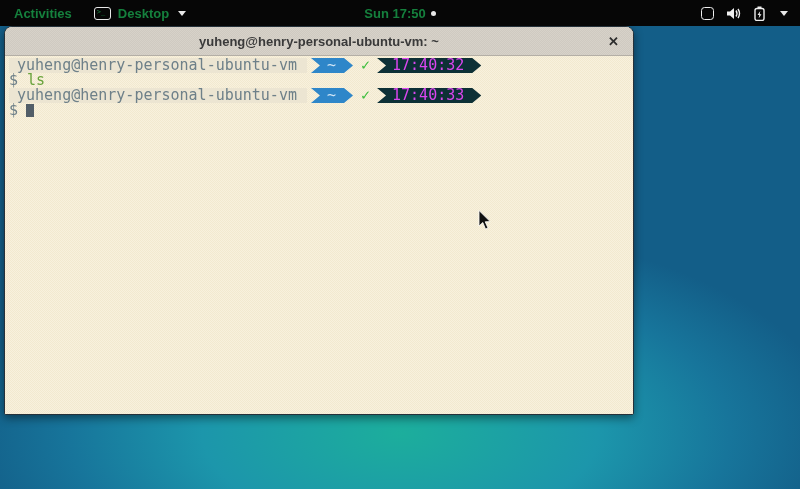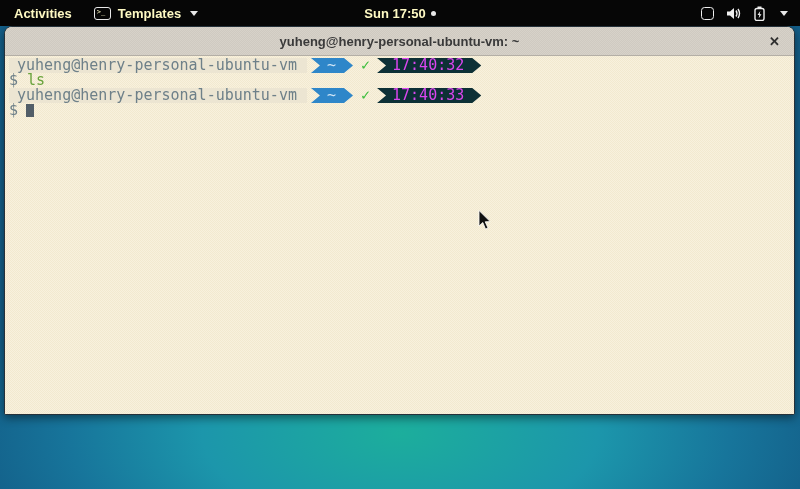--- a/index.html
+++ b/index.html
@@ -6,39 +6,39 @@
   body{width:800px;height:489px;overflow:hidden;position:relative;
        font-family:"Liberation Sans",sans-serif;background:#000;}
 
   
   .desktop{position:absolute;left:0;top:26px;width:800px;height:463px;
     background:radial-gradient(ellipse 440px 210px at 50% 88%,
       #1CAE9C 0%, #1C96AB 45%, #17759B 75%, #135E88 100%);}
 
   
   .topbar{position:absolute;left:0;top:0;width:800px;height:26px;background:#060606;
-    display:flex;align-items:center;color:#fef9c3;font-size:13px;font-weight:700;z-index:30;}
+    display:flex;align-items:center;color:#15803d;font-size:13px;font-weight:700;z-index:30;}
   .tb-left{display:flex;align-items:center;gap:22px;padding-left:14px;}
   .activities{cursor:default;}
   .app-menu{display:flex;align-items:center;gap:7px;}
   .term-icon{width:13px;height:11px;border:1px solid #e8e8e8;border-radius:3px;
     display:inline-flex;align-items:flex-start;justify-content:flex-start;
     font-size:7px;line-height:9px;padding:0 0 0 2px;font-family:"DejaVu Sans Mono",monospace;font-weight:400;}
   .caret-down{width:0;height:0;border-left:4px solid transparent;border-right:4px solid transparent;
     border-top:5px solid #e8e8e8;display:inline-block;margin-left:2px;}
   .tb-center{position:absolute;left:0;right:0;top:0;height:26px;display:flex;
     align-items:center;justify-content:center;gap:5px;pointer-events:none;}
   .notif-dot{width:5px;height:5px;border-radius:50%;background:#e8e8e8;display:inline-block;}
   .tb-right{position:absolute;right:0;top:0;height:26px;display:flex;align-items:center;
     gap:13px;padding-right:12px;}
   .screen-icon{width:11px;height:11px;border:1.5px solid #efefef;border-radius:3.5px;display:inline-block;}
   .tb-right svg{display:block;}
 
   
-  .window{position:absolute;left:4px;top:26px;width:791px;height:389px;
+  .window{position:absolute;left:4px;top:26px;width:630px;height:389px;
     border:1px solid #25313a;border-radius:8px 8px 2px 2px;box-sizing:border-box;
     box-shadow:0 3px 10px rgba(0,0,0,.45);overflow:hidden;z-index:10;background:#f8f1de;}
   .titlebar{height:28px;display:flex;align-items:center;justify-content:center;position:relative;
     background-color:#d7d2c9;
     background-image:linear-gradient(45deg,#cfcac1 25%,transparent 25%,transparent 75%,#cfcac1 75%),
                      linear-gradient(45deg,#cfcac1 25%,transparent 25%,transparent 75%,#cfcac1 75%);
     background-position:0 0,1px 1px;background-size:2px 2px;
     border-bottom:1px solid #b4afa6;
     font-size:13px;font-weight:700;color:#3a3a3a;}
   .close-btn{position:absolute;right:14px;top:0;height:28px;display:flex;align-items:center;
@@ -73,21 +73,21 @@
 </head>
 <body>
 
 <div class="desktop"></div>
 
 <div class="topbar">
   <div class="tb-left">
     <span class="activities">Activities</span>
     <span class="app-menu">
       <span class="term-icon">&gt;_</span>
-      <span>Templates</span>
+      <span>Desktop</span>
       <span class="caret-down"></span>
     </span>
   </div>
   <div class="tb-center">
     <span style="pointer-events:auto;text-align:right;">Sun 17:50</span>
     <span class="notif-dot"></span>
   </div>
   <div class="tb-right">
     <span class="screen-icon"></span>
     <svg width="14" height="13" viewBox="0 0 14 13">

